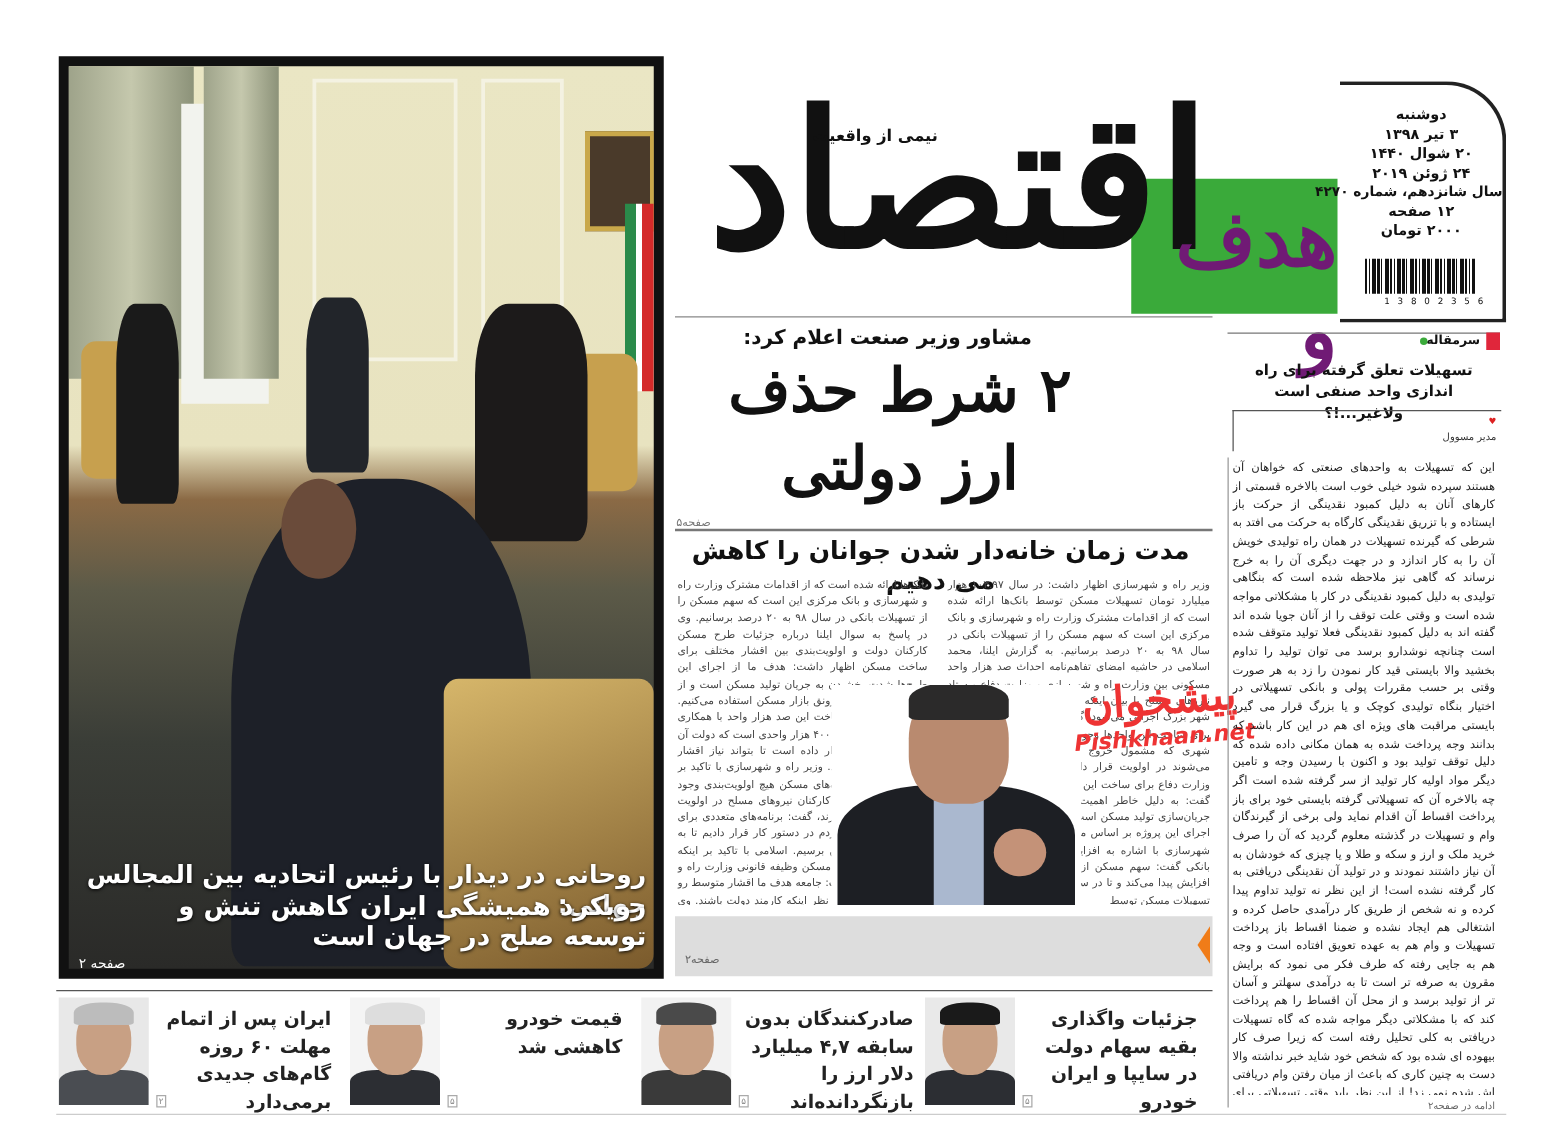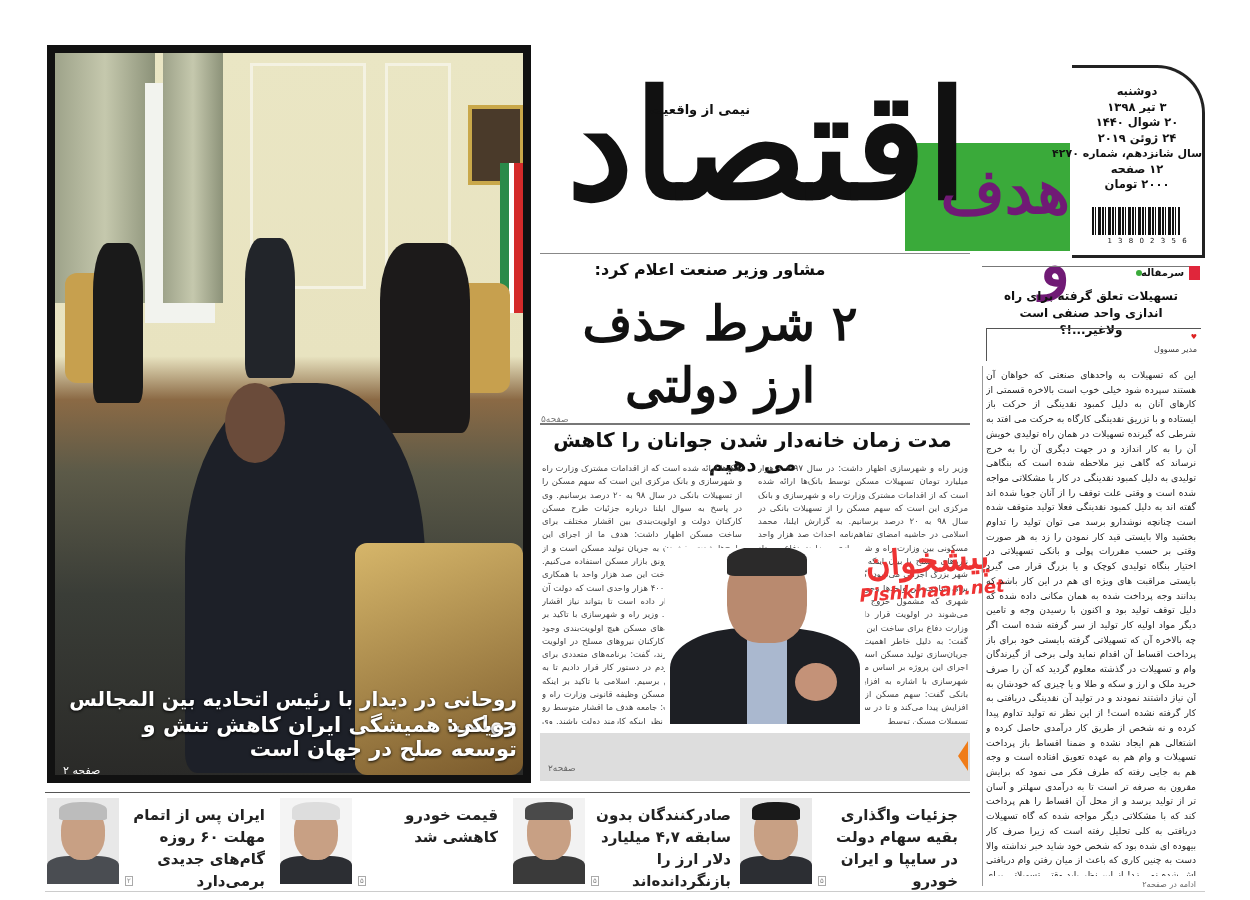--- a/index.html
+++ b/index.html
@@ -31,21 +31,21 @@
 
   
   #info-box{position:absolute;left:1072px;top:65px;width:130px;height:187px;border:3px solid #222;border-top-right-radius:48px;border-left:none;}
   #info-text{position:absolute;left:0;top:16px;width:100%;text-align:center;font-size:11.5px;font-weight:bold;line-height:15.5px;}
   #barcode{position:absolute;left:20px;top:139px;width:88px;height:28px;
     background:repeating-linear-gradient(90deg,#111 0 2px,#fff 2px 3px,#111 3px 4px,#fff 4px 6px,#111 6px 9px,#fff 9px 10px);}
   #barcode-num{position:absolute;left:32px;top:169px;width:88px;text-align:center;font-size:7px;letter-spacing:2px;}
 
   
   #kicker{position:absolute;left:560px;top:260px;width:300px;text-align:center;font-size:16px;font-weight:bold;}
-  #headline{position:absolute;left:560px;top:292px;width:320px;text-align:center;font-size:48px;font-weight:900;line-height:62px;font-family:"DejaVu Serif",serif;}
+  #headline{position:absolute;left:560px;top:282px;width:320px;text-align:center;font-size:48px;font-weight:900;line-height:62px;font-family:"DejaVu Serif",serif;}
   #headline-page{position:absolute;left:541px;top:414px;font-size:9px;color:#777;}
   #rule2{position:absolute;left:540px;top:423px;width:430px;height:2px;background:#777;}
   #sub-headline{position:absolute;left:540px;top:428px;width:425px;text-align:center;font-size:20px;font-weight:bold;}
 
   
   .body-col{position:absolute;font-size:8.5px;line-height:13.3px;color:#444;text-align:justify;overflow:hidden;}
   #col-left{left:542px;top:462px;width:200px;height:262px;}
   #col-right{left:758px;top:462px;width:210px;height:262px;}
   #minister-photo{position:absolute;left:665px;top:548px;width:200px;height:176px;background:#fff;overflow:hidden;}
   .mp-head{position:absolute;left:62px;top:0;width:80px;height:95px;background:#b98a6f;border-radius:45% 45% 40% 40%;}

